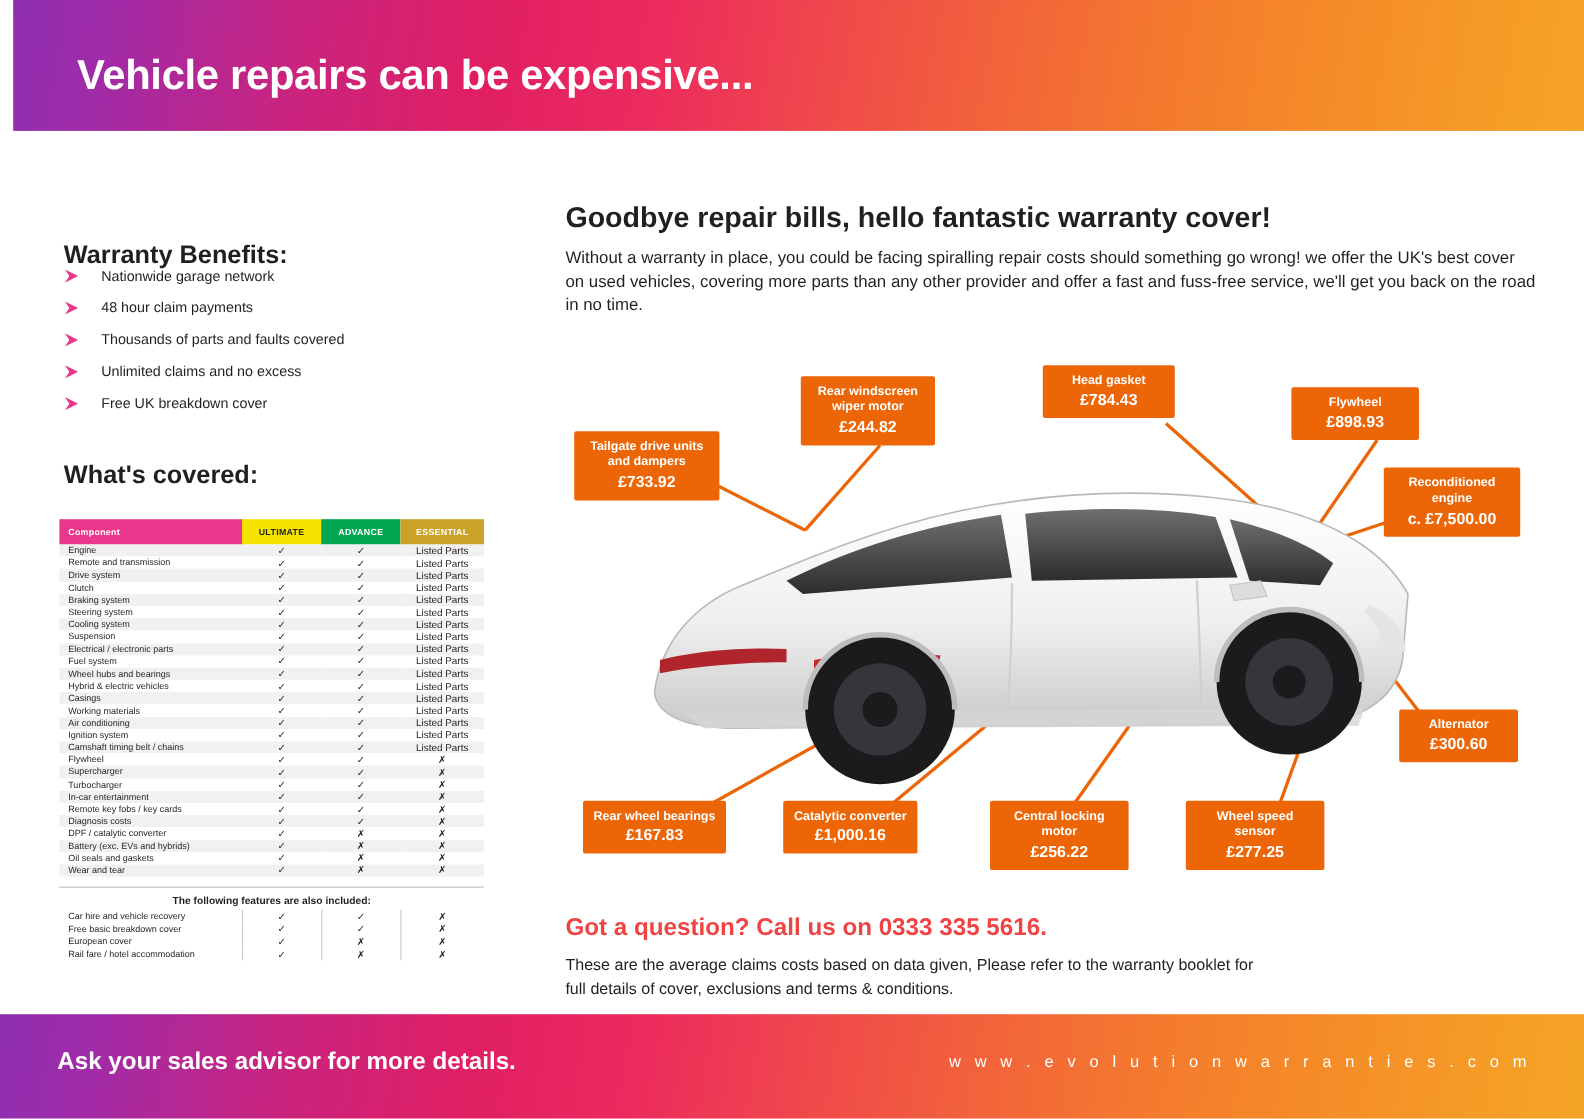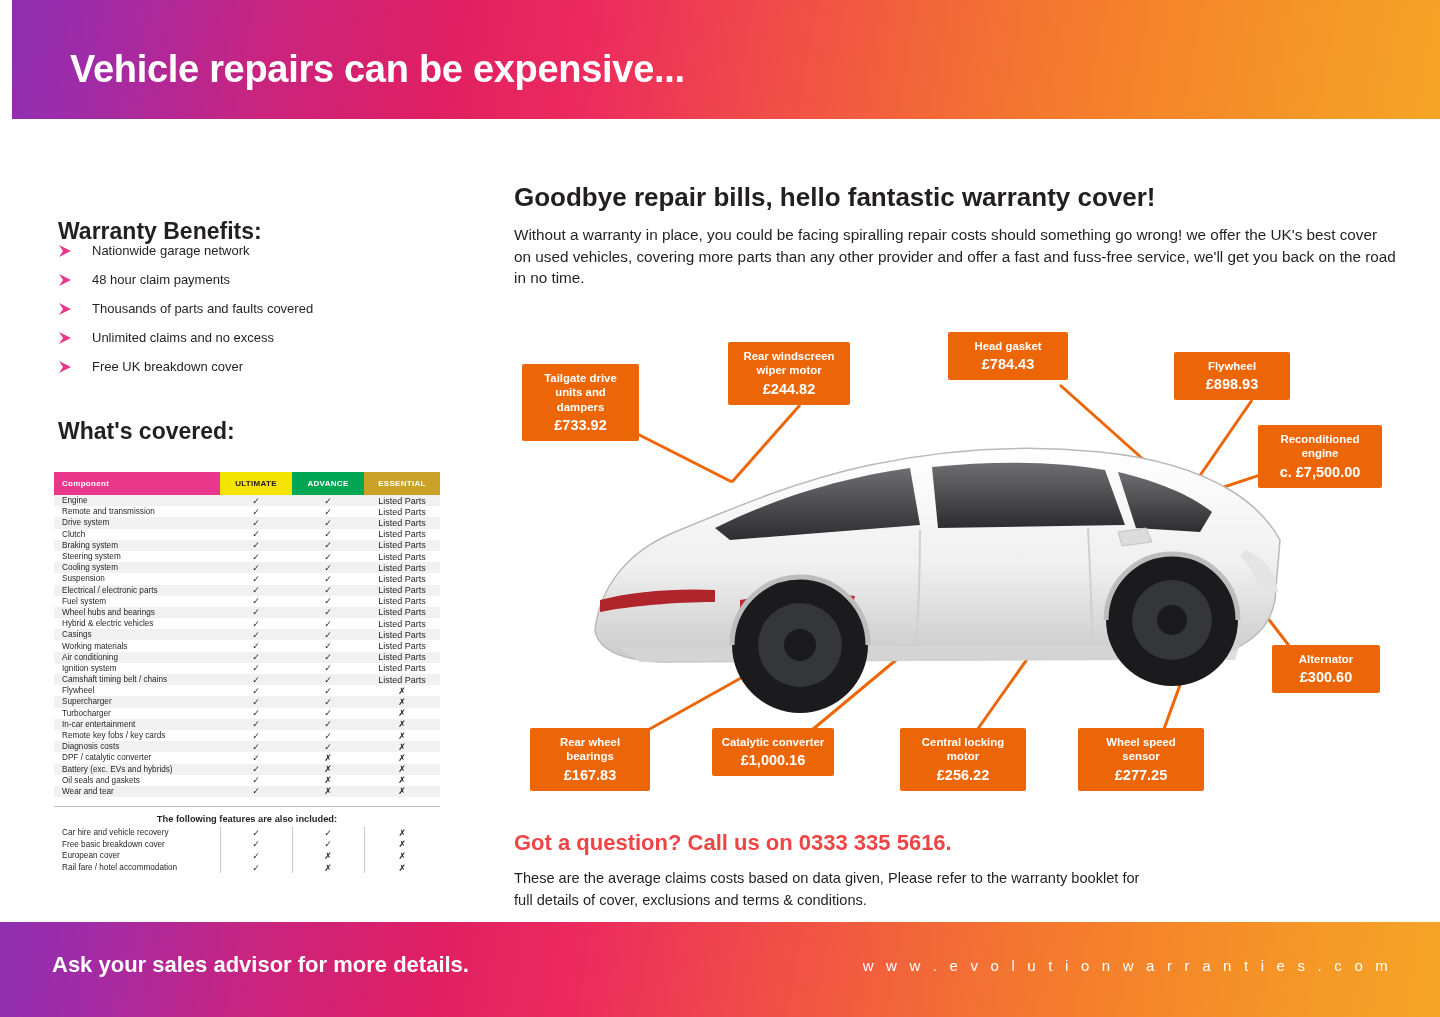--- a/index.html
+++ b/index.html
@@ -484,21 +484,21 @@
       <path d="M606 320 A 66 66 0 0 1 738 320" fill="none" stroke="#bdbdbd" stroke-width="5"></path>
 
       <path d="M420 230 C 420 280, 418 320, 416 346" stroke="#cfcfcf" stroke-width="2" fill="none"></path>
       <path d="M588 228 C 590 270, 592 310, 592 340" stroke="#cfcfcf" stroke-width="2" fill="none"></path>
 
       <path d="M618 232 l 28 -4 l 6 14 l -30 4 z" fill="#dcdcdc" stroke="#c4c4c4"></path>
 
       <path d="M745 250 C 765 258, 776 272, 778 292 L 760 296 C 756 278, 750 264, 740 256 Z" fill="#e4e4e4"></path>
     </svg>
 
-    <div class="callout" style="left:22px; top:64px; width:117px;">
+    <div class="callout" style="left:22px; top:92px; width:132px;">
       <span>Tailgate drive units and dampers</span>
       <span class="price">£733.92</span>
     </div>
     <div class="callout" style="left:228px; top:42px; width:122px;">
       <span>Rear windscreen wiper motor</span>
       <span class="price">£244.82</span>
     </div>
     <div class="callout" style="left:448px; top:32px; width:120px;">
       <span>Head gasket</span>
       <span class="price">£784.43</span>
@@ -508,21 +508,21 @@
       <span class="price">£898.93</span>
     </div>
     <div class="callout" style="left:758px; top:125px; width:124px;">
       <span>Reconditioned engine</span>
       <span class="price">c. £7,500.00</span>
     </div>
     <div class="callout" style="left:772px; top:345px; width:108px;">
       <span>Alternator</span>
       <span class="price">£300.60</span>
     </div>
-    <div class="callout" style="left:30px; top:428px; width:120px;">
+    <div class="callout" style="left:30px; top:428px; width:130px;">
       <span>Rear wheel bearings</span>
       <span class="price">£167.83</span>
     </div>
     <div class="callout" style="left:212px; top:428px; width:122px;">
       <span>Catalytic converter</span>
       <span class="price">£1,000.16</span>
     </div>
     <div class="callout" style="left:400px; top:428px; width:126px;text-align:center;">
       <span>Central locking motor</span>
       <span class="price">£256.22</span>

